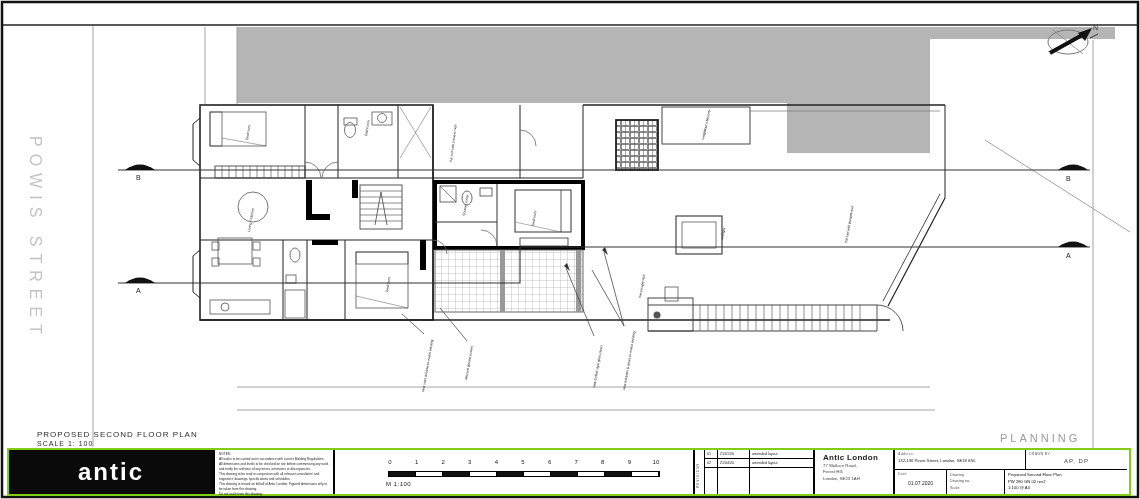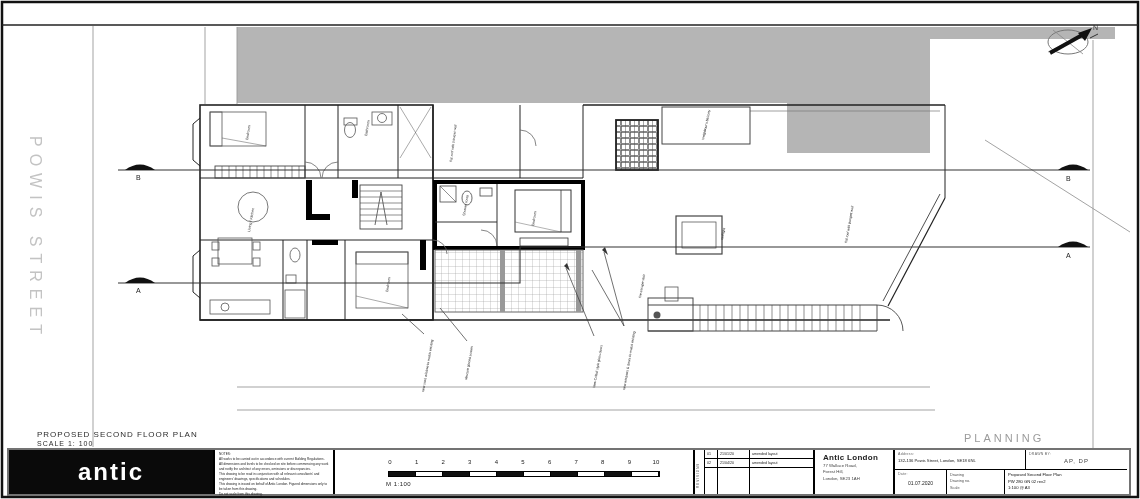--- a/index.html
+++ b/index.html
@@ -10,25 +10,25 @@
 
   
   .street { position:absolute; left:44px; top:136px; transform:rotate(90deg); transform-origin:0 0;
             font-size:16px; letter-spacing:7px; color:#c3c3c3; font-weight:400; white-space:nowrap; }
 
   
   .plan-title { position:absolute; left:37px; top:430px; font-size:8px; letter-spacing:1px; color:#2b2b2b; }
   .plan-scale { position:absolute; left:37px; top:440px; font-size:7px; letter-spacing:1px; color:#2b2b2b; }
 
   
-  .planning { position:absolute; left:964px; top:432px; font-size:11px; letter-spacing:3px; color:#9b9b9b; }
+  .planning { position:absolute; left:1000px; top:432px; font-size:11px; letter-spacing:3px; color:#9b9b9b; }
 
   
   .strip { position:absolute; left:7px; top:448px; width:1124px; height:48px;
-           border:2px solid #737373; display:flex; background:#fff; }
+           border:2px solid #84cc16; display:flex; background:#fff; }
   .cell { border-right:2px solid #000; height:100%; position:relative; background:#fff; }
   .cell.logo { width:206px; background:#0a0a0a; display:flex; align-items:center; justify-content:center; }
   .cell.logo span { color:#fff; font-size:24px; font-weight:700; letter-spacing:2px; }
   .cell.notes { width:120px; padding:2px 4px; }
   .cell.notes div { font-size:3.2px; line-height:1.55; color:#222; }
   .cell.scale { width:360px; }
   .scale-nums { position:absolute; left:50px; top:9px; width:276px; display:flex; justify-content:space-between; }
   .scale-nums span { width:10px; text-align:center; font-size:6px; color:#222; }
   .scale-bar { position:absolute; left:53px; top:21px; width:272px; height:6px; border:1px solid #000; display:flex; }
   .scale-bar i { flex:1; border-right:0.5px solid #000; }

